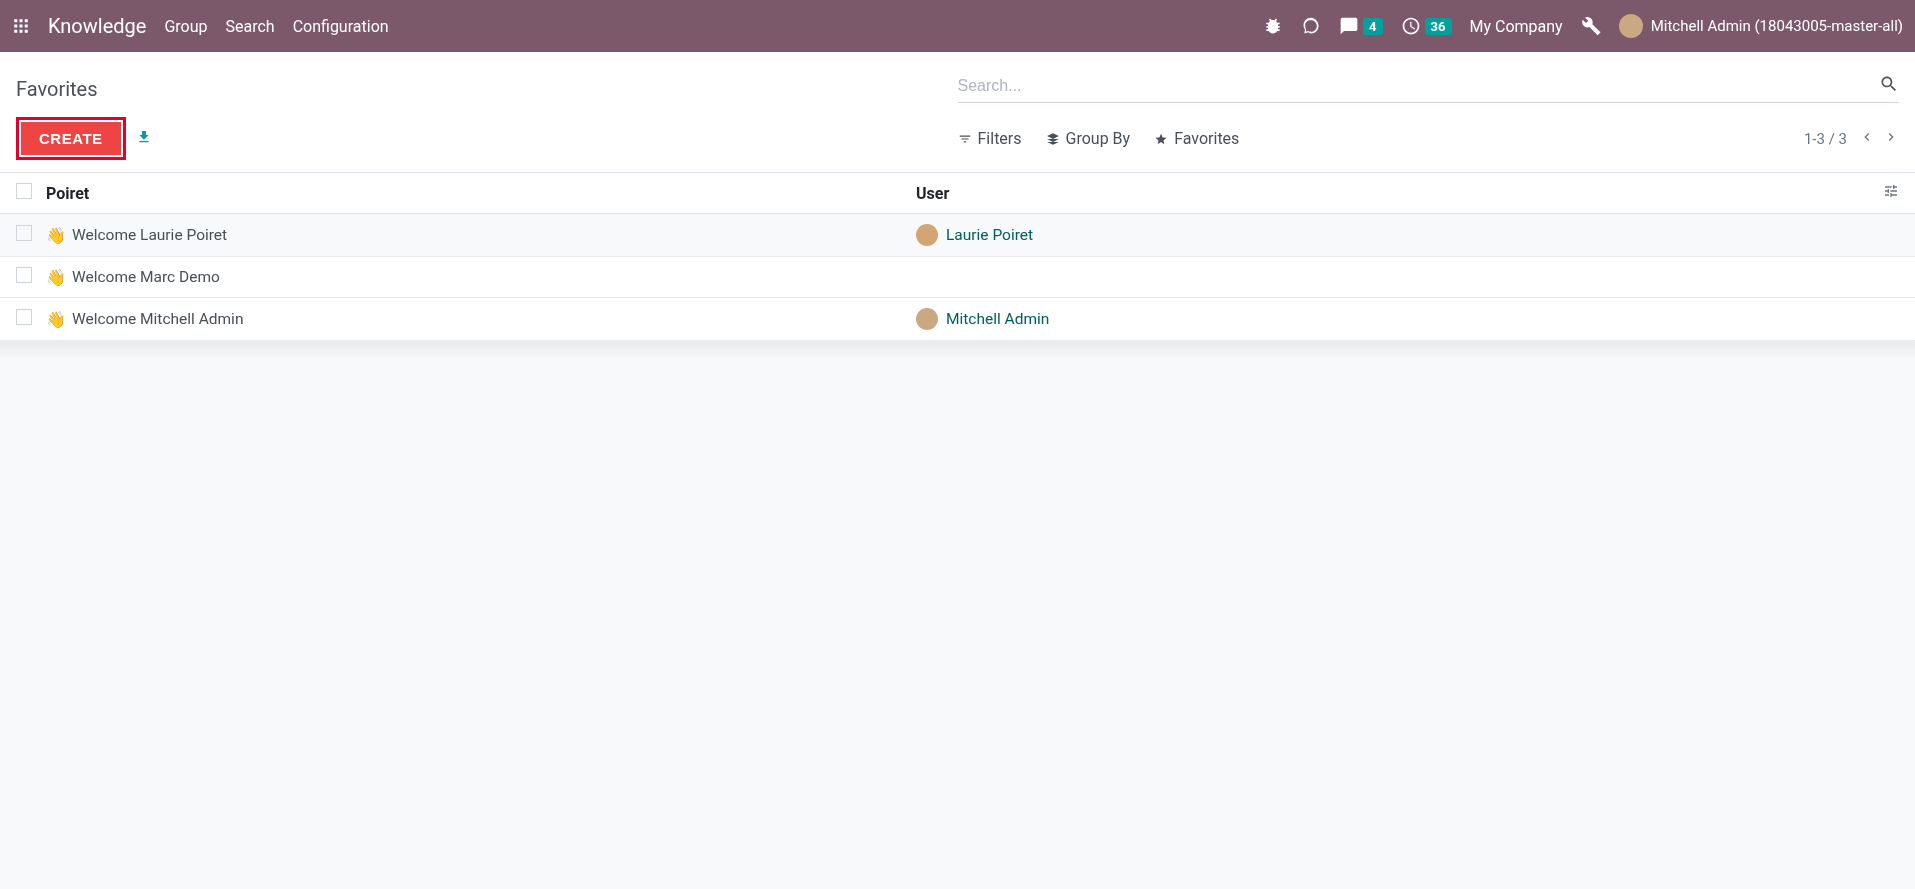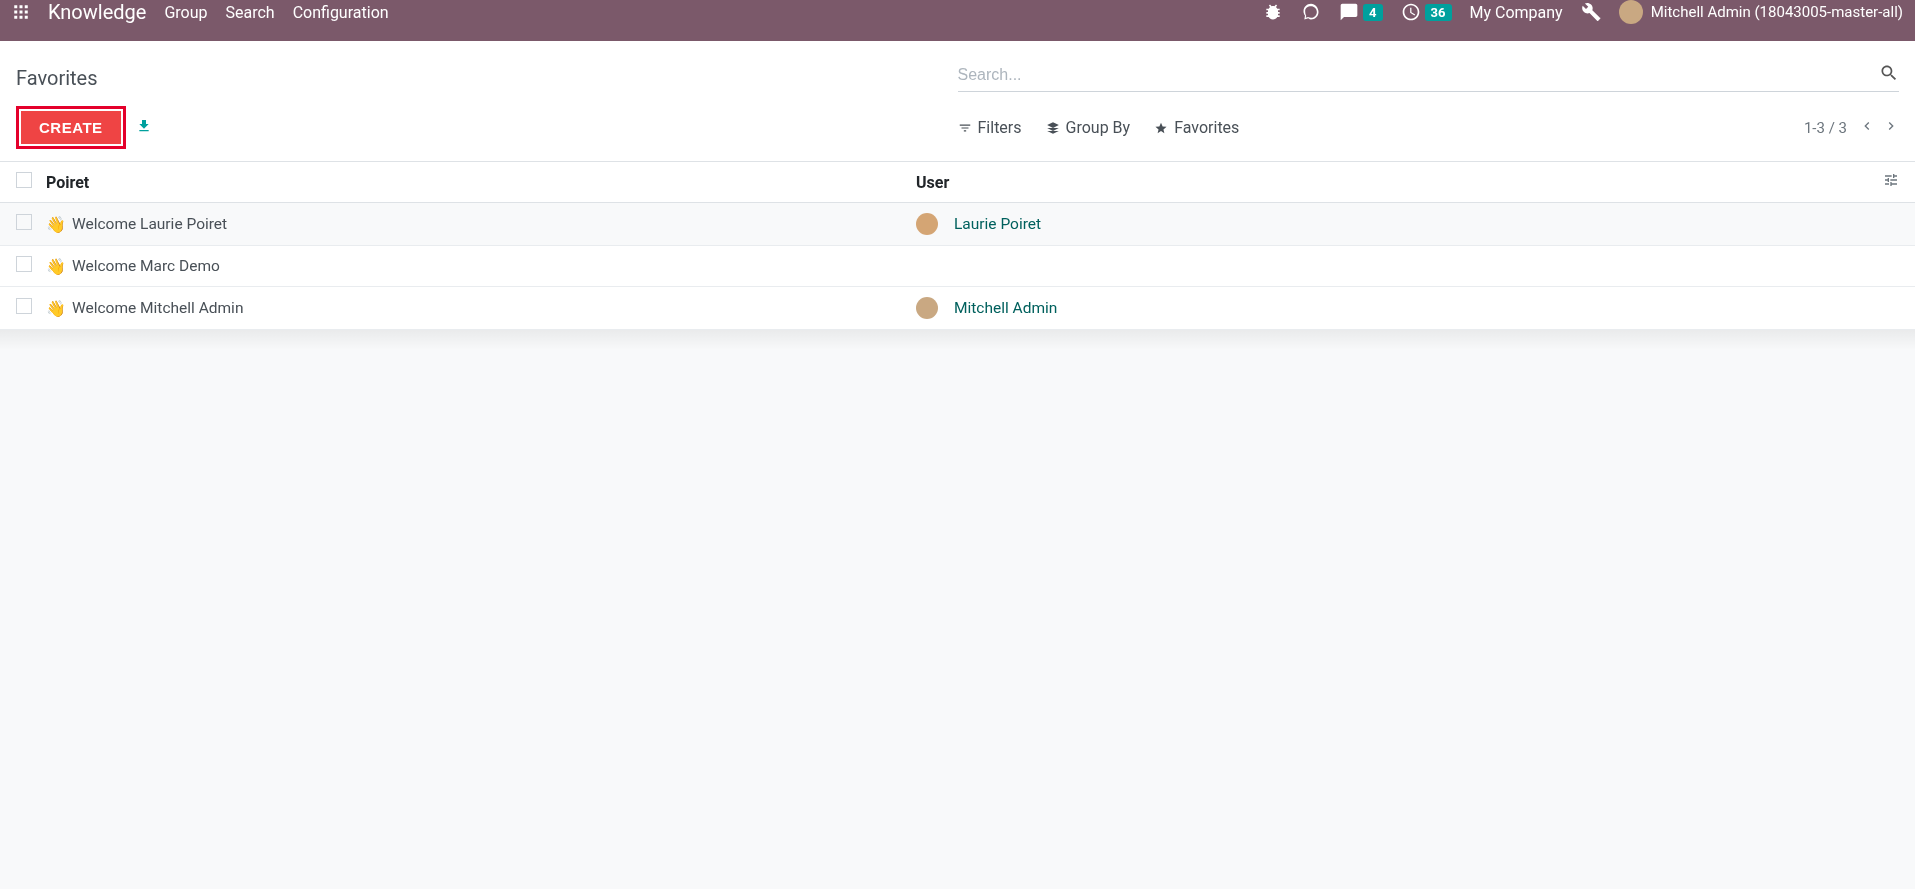--- a/index.html
+++ b/index.html
@@ -3,22 +3,22 @@
 <meta charset="utf-8">
 <style>
   * { box-sizing: border-box; margin: 0; padding: 0; }
   body { font-family: -apple-system, BlinkMacSystemFont, "Segoe UI", Roboto, "Helvetica Neue", Arial, sans-serif; background: #f8f9fa; color: #333; }
 
   
   .navbar {
     background: #7b596a;
     color: #fff;
     display: flex;
-    align-items: flex-start;
-    height: 41px;
+    align-items: center;
+    height: 52px;
     padding: 0 12px;
   }
   .navbar-left { display: flex; align-items: center; gap: 18px; }
   .navbar-right { margin-left: auto; display: flex; align-items: center; gap: 18px; }
   .apps-icon { width: 18px; height: 18px; display: inline-block; cursor: pointer; }
   .apps-icon svg { fill: #fff; }
   .brand { font-size: 20px; font-weight: 400; color: #fff; }
   .nav-link { color: #fff; font-size: 16px; cursor: pointer; }
   .nav-icon { width: 20px; height: 20px; display: flex; align-items: center; justify-content: center; cursor: pointer; }
   .nav-icon svg { fill: #fff; }
@@ -82,21 +82,21 @@
     display: flex;
     align-items: center;
     border-bottom: 1px solid #e9ecef;
     padding: 10px 16px;
   }
   .table-row:first-of-type { background: #f8f9fa; }
   .td-check { width: 30px; }
   .checkbox { width: 16px; height: 16px; border: 1px solid #ced4da; cursor: pointer; display: inline-block; }
   .td-article { flex: 1; max-width: 870px; display: flex; align-items: center; gap: 6px; font-size: 15.5px; color: #495057; }
   .wave-emoji { font-size: 16px; }
-  .td-user { flex: 1; display: flex; align-items: center; gap: 16px; font-size: 15.5px; }
+  .td-user { flex: 1; display: flex; align-items: center; gap: 8px; font-size: 15.5px; }
   .user-avatar-sm { width: 22px; height: 22px; border-radius: 50%; display: inline-block; }
   .user-link { color: #00605d; }
 
   .bottom-shadow { height: 20px; background: linear-gradient(to bottom, rgba(0,0,0,0.06), transparent); }
 </style>
 </head>
 <body>
 
 <div class="navbar">
   <div class="navbar-left">

